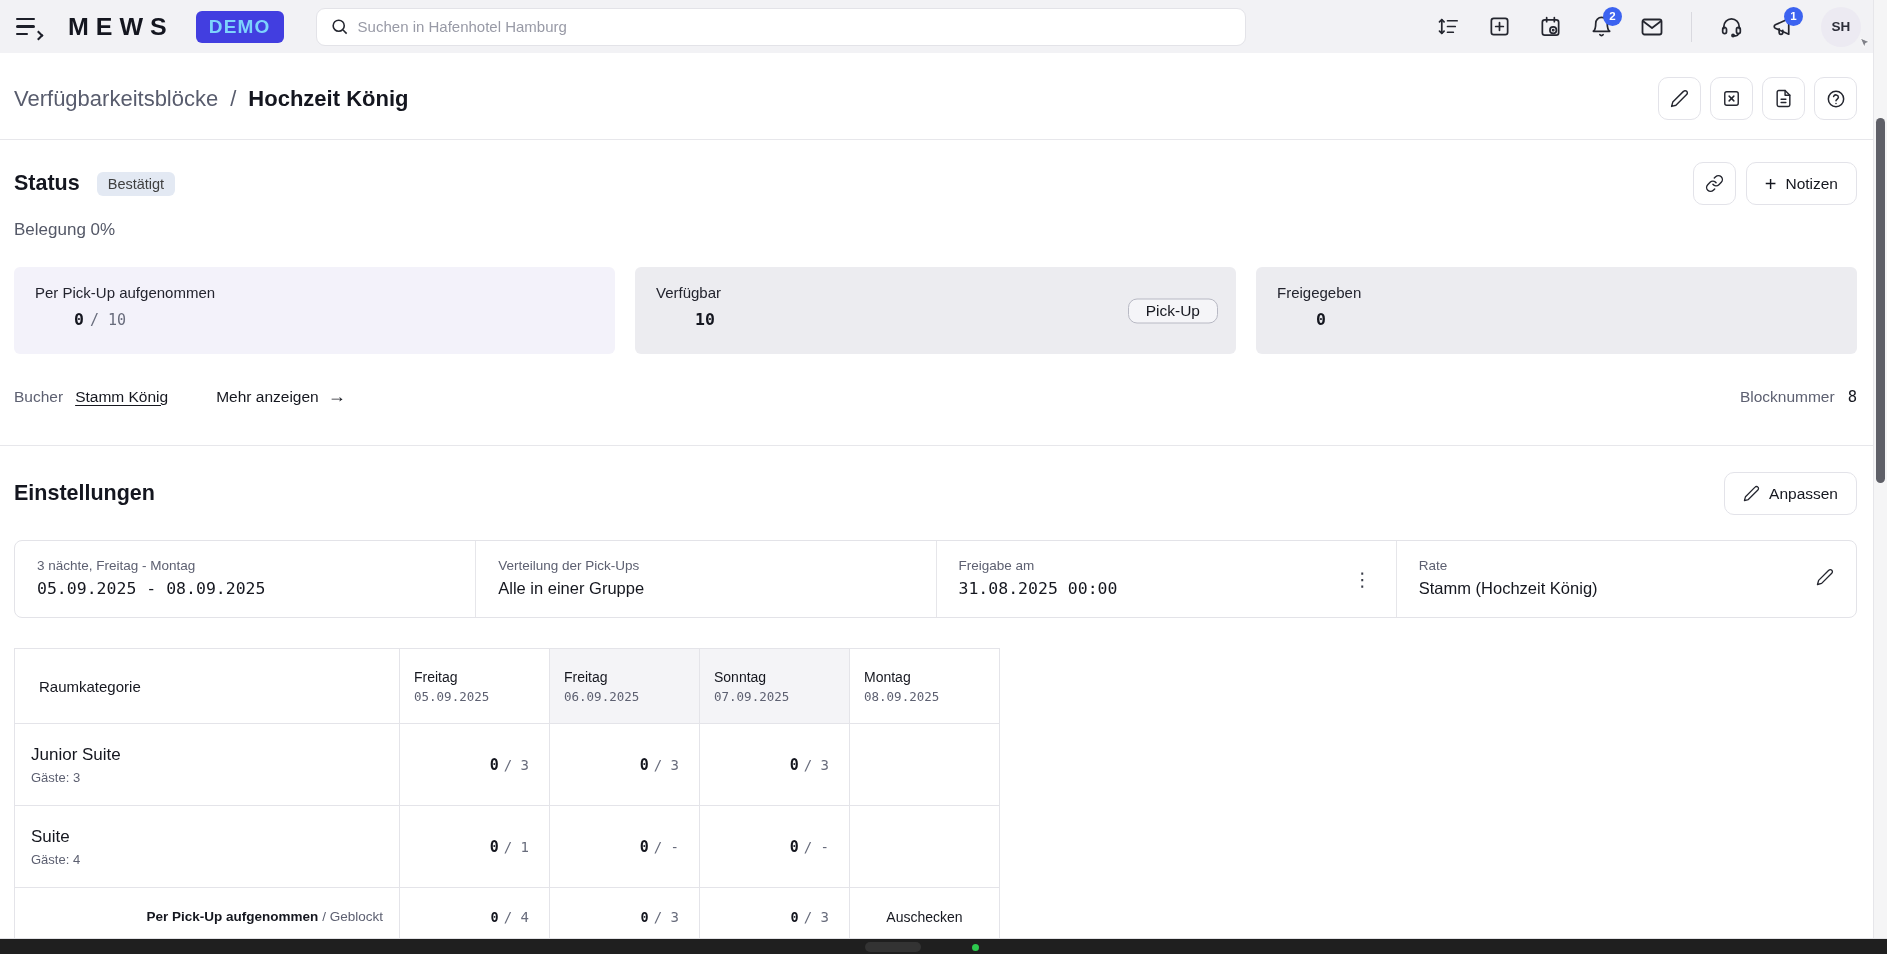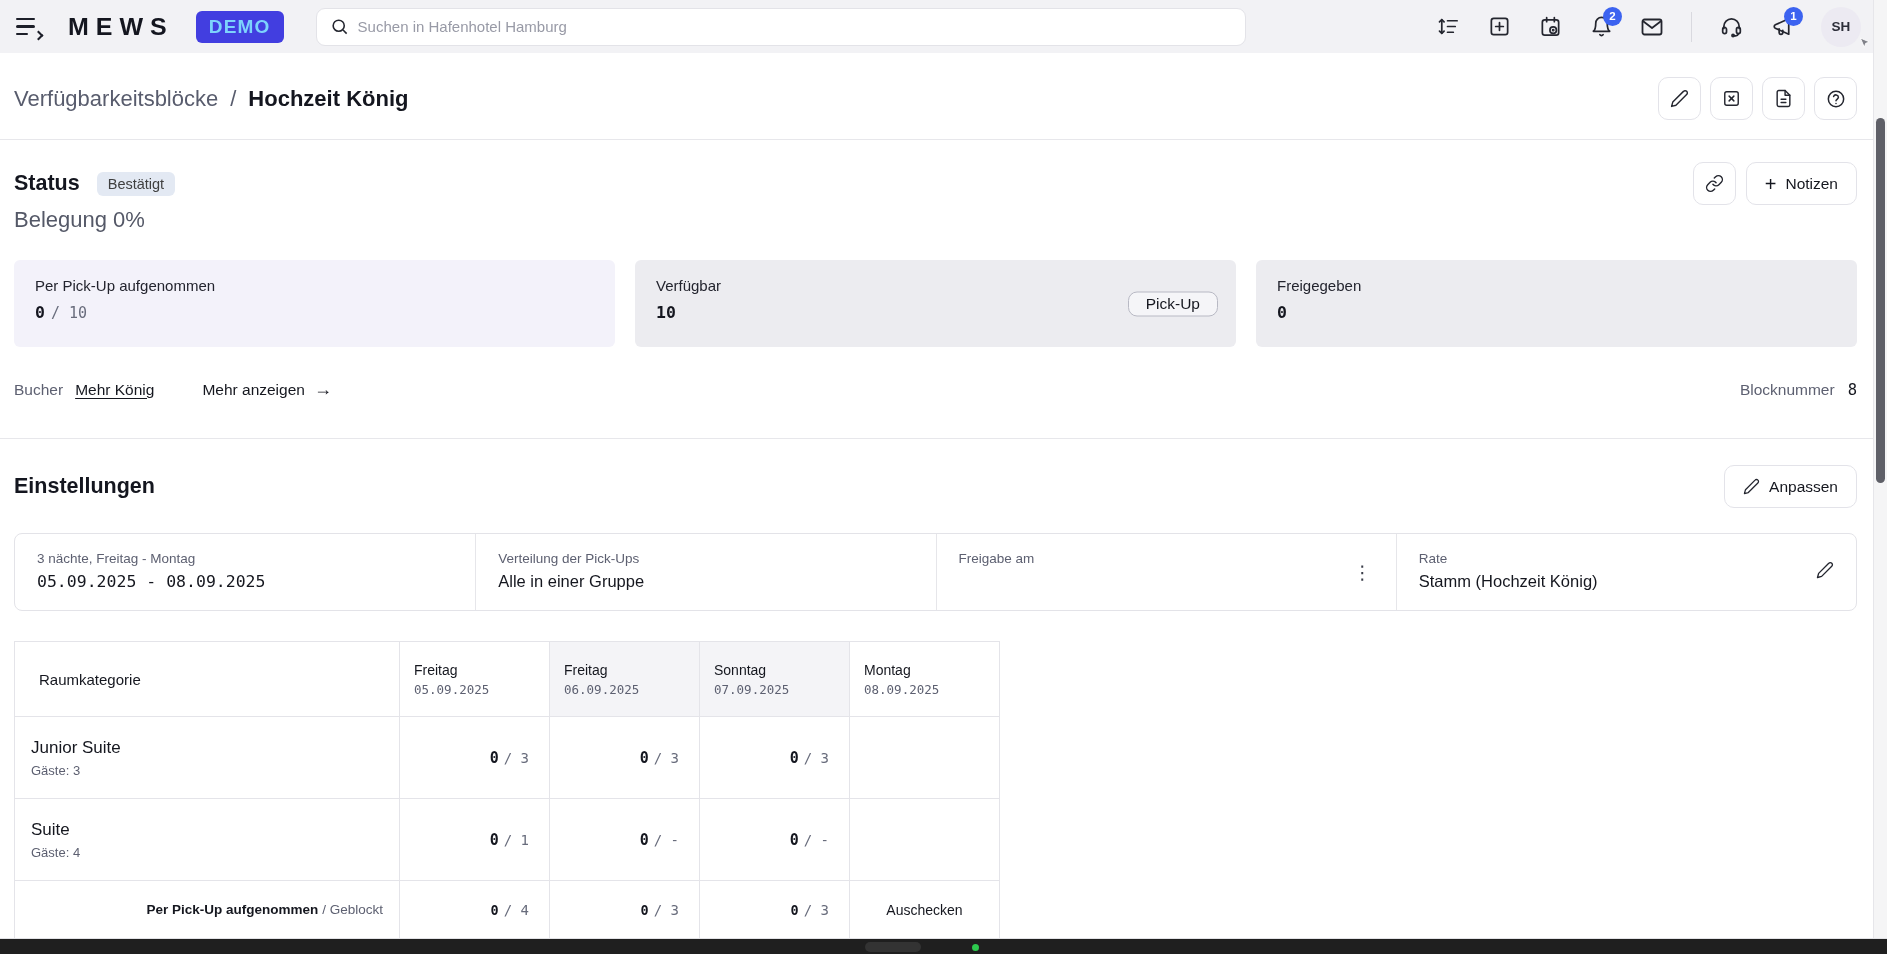--- a/index.html
+++ b/index.html
@@ -41,27 +41,27 @@
   .bc-parent { color:#585c6d; cursor:pointer; }
   .bc-sep { color:#585c6d; }
   .bc-current { color:#14161f; font-weight:700; }
   .breadcrumb-actions { margin-left:auto; display:flex; gap:9px; }
 
   
   .section-pad { padding:0 30px 0 14px; }
   .status-head { display:flex; align-items:center; margin-top:22px; }
   .chip { background:#e3e9f3; color:#404040; font-size:14.5px; padding:4px 11px; border-radius:6px; margin-left:17px; }
   .head-actions { margin-left:auto; display:flex; gap:10px; }
-  .occupancy { font-size:22px; color:#545867; margin-top:2px; }
+  .occupancy { font-size:17px; color:#545867; margin-top:15px; }
   .cards { display:flex; gap:20px; margin-top:27px; }
   .card { flex:1; height:87px; border-radius:6px; padding:17px 21px; position:relative; }
   .card.lavender { background:#f3f2fa; }
   .card.gray { background:#ececf0; }
   .card-label { font-size:15px; color:#23242e; }
-  .card-value-row { margin-top:9px; font-size:16.5px; }
+  .card-value-row { margin-top:9px; font-size:16.5px;margin-left:39px; }
   .card-value { font-weight:700; color:#14161f; }
   .card-suffix { color:#686c7c; font-size:15px; margin-left:6px; }
   .card-btn { position:absolute; right:18px; top:50%; transform:translateY(-50%); height:25px; padding:0 17px; border:1px solid #b8b9c4; background:#f5f5f8; border-radius:9px; font-size:15.5px; color:#15171f; display:flex; align-items:center; cursor:pointer; }
   .bucher-row { display:flex; align-items:center; margin-top:32px; padding-bottom:38px; font-size:15.5px; }
   .bucher-label { color:#5d6071; margin-right:12px; }
   .bucher-name { color:#15171f; text-decoration:underline; text-underline-offset:3px; cursor:pointer; }
   .more-link { margin-left:48px; color:#15171f; cursor:pointer; display:flex; align-items:center; gap:9px; }
   .more-link .arrow { font-size:18px; }
   .blocknr { margin-left:auto; display:flex; align-items:center; gap:13px; }
   .blocknr-label { color:#5d6071; }
@@ -268,21 +268,21 @@
     <div class="card gray">
       <div class="card-label">Freigegeben</div>
       <div class="card-value-row mono">
         <span class="card-value">0</span>
       </div>
     </div>
   </div>
 
   <div class="bucher-row">
     <span class="bucher-label">Bucher</span>
-    <span class="bucher-name">Mehr König</span>
+    <span class="bucher-name">Stamm König</span>
     <span class="more-link">
       <span>Mehr anzeigen</span>
       <span class="arrow">→</span>
     </span>
     <span class="blocknr">
       <span class="blocknr-label">Blocknummer</span>
       <span class="blocknr-value mono">8</span>
     </span>
   </div>
 </div>
@@ -305,20 +305,21 @@
     <div class="set-cell">
       <div class="set-label">3 nächte, Freitag - Montag</div>
       <div class="set-value mono">05.09.2025 - 08.09.2025</div>
     </div>
     <div class="set-cell">
       <div class="set-label">Verteilung der Pick-Ups</div>
       <div class="set-value">Alle in einer Gruppe</div>
     </div>
     <div class="set-cell">
       <div class="set-label">Freigabe am</div>
+      <div class="set-value mono">31.08.2025 00:00</div>
       <span class="kebab">⋮</span>
     </div>
     <div class="set-cell">
       <div class="set-label">Rate</div>
       <div class="set-value">Stamm (Hochzeit König)</div>
       <span class="cell-edit">
         <svg width="18" height="18" viewBox="0 0 24 24" fill="none" stroke-width="1.8" stroke-linejoin="round">
             <path d="M17 3a2.83 2.83 0 1 1 4 4L7.5 20.5 2 22l1.5-5.5L17 3z"></path>
           </svg>
       </span>

